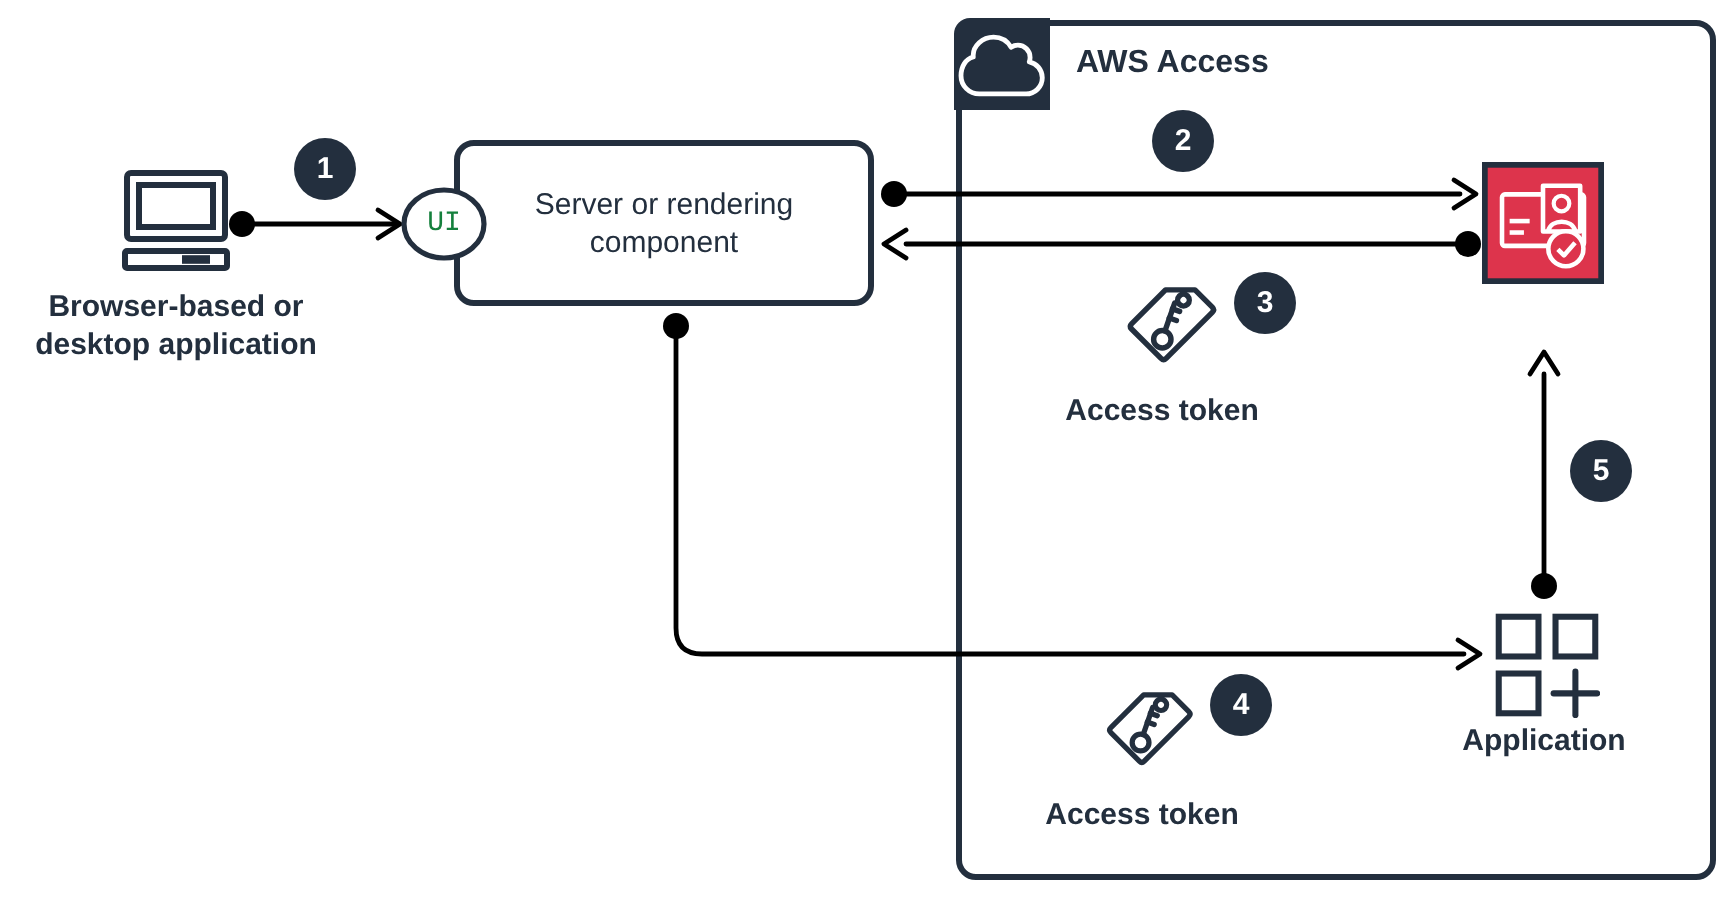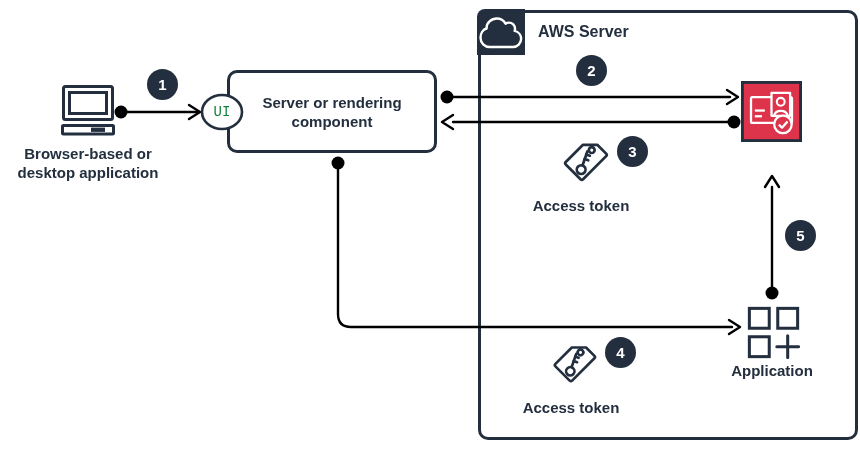--- a/index.html
+++ b/index.html
@@ -1,40 +1,40 @@
 <!DOCTYPE html>
 <html><head>
 <meta charset="utf-8">
 <style>
   html,body{margin:0;padding:0;background:#fff;font-family:"Liberation Sans",sans-serif;}
   .canvas{position:relative;width:860px;height:449px;background:#fff;overflow:hidden;}
   .lbl{position:absolute;font-weight:bold;font-size:15px;color:#232F3E;text-align:center;white-space:pre-line;line-height:19px;}
   .cloud-box{position:absolute;left:478px;top:10px;width:374px;height:424px;border:3px solid #232F3E;border-radius:10px;background:transparent;}
   .cloud-icon-sq{position:absolute;left:477px;top:9px;width:48px;height:46px;background:#232F3E;border-radius:8px 0 0 0;display:flex;align-items:center;justify-content:center;}
   .cloud-title{position:absolute;left:538px;top:23px;font-size:16px;font-weight:bold;color:#232F3E;white-space:nowrap;}
-  .server-box{position:absolute;left:227px;top:70px;width:204px;height:77px;border:3px solid #232F3E;border-radius:10px;background:#fff;display:flex;align-items:center;justify-content:center;text-align:center;font-weight:bold;font-size:15px;color:#232F3E;white-space:pre-line;line-height:19px;z-index:1;}
+  .server-box{position:absolute;left:227px;top:70px;width:204px;height:77px;border:3px solid #232F3E;border-radius:10px;background:#fff;display:flex;align-items:center;justify-content:center;text-align:center;font-weight:normal;font-size:15px;color:#232F3E;white-space:pre-line;line-height:19px;z-index:1;}
   .wires{position:absolute;left:0;top:0;z-index:2;}
   .ui-label{position:absolute;left:206px;top:103px;width:32px;height:18px;text-align:center;font-size:14px;color:#15803d;z-index:3;line-height:18px;font-family:Liberation Mono, monospace;}
   .badge{position:absolute;width:31px;height:31px;border-radius:50%;background:#232F3E;color:#fff;font-weight:bold;font-size:15px;display:flex;align-items:center;justify-content:center;z-index:4;}
   .icon{position:absolute;z-index:3;}
 </style>
 </head>
 <body>
 
 <div class="canvas">
 
   <div class="cloud-box"></div>
   <div class="cloud-icon-sq">
     <svg width="48" height="46" viewBox="0 0 48 46">
       <g transform="translate(3.5,7.5) scale(0.0635)">
         <path d="M0 336c0 79.5 64.5 144 144 144H512c70.7 0 128-57.3 128-128c0-61.9-44-113.6-102.4-125.4c4.1-10.7 6.4-22.4 6.4-34.6c0-53-43-96-96-96c-19.7 0-38.1 6-53.3 16.2C367 64.2 315.3 32 256 32C167.6 32 96 103.6 96 175.6c0 4.6 .2 9.1 .6 13.6C37.6 203.6 0 264.2 0 336z" fill="none" stroke="#ffffff" stroke-width="38" stroke-linejoin="round"></path>
       </g>
     </svg>
   </div>
-  <div class="cloud-title">AWS Server</div>
+  <div class="cloud-title">AWS Access</div>
 
   <div class="server-box">Server or rendering
 component</div>
 
   <svg class="wires" width="860" height="449" viewBox="0 0 860 449">
     <g stroke="#000000" stroke-width="2.4" fill="none" stroke-linecap="round" stroke-linejoin="round">
 
       <g>
         <circle cx="121" cy="112" r="6.5" fill="#000000" stroke="none"></circle>
         <line x1="121" y1="112" x2="197" y2="112"></line>

